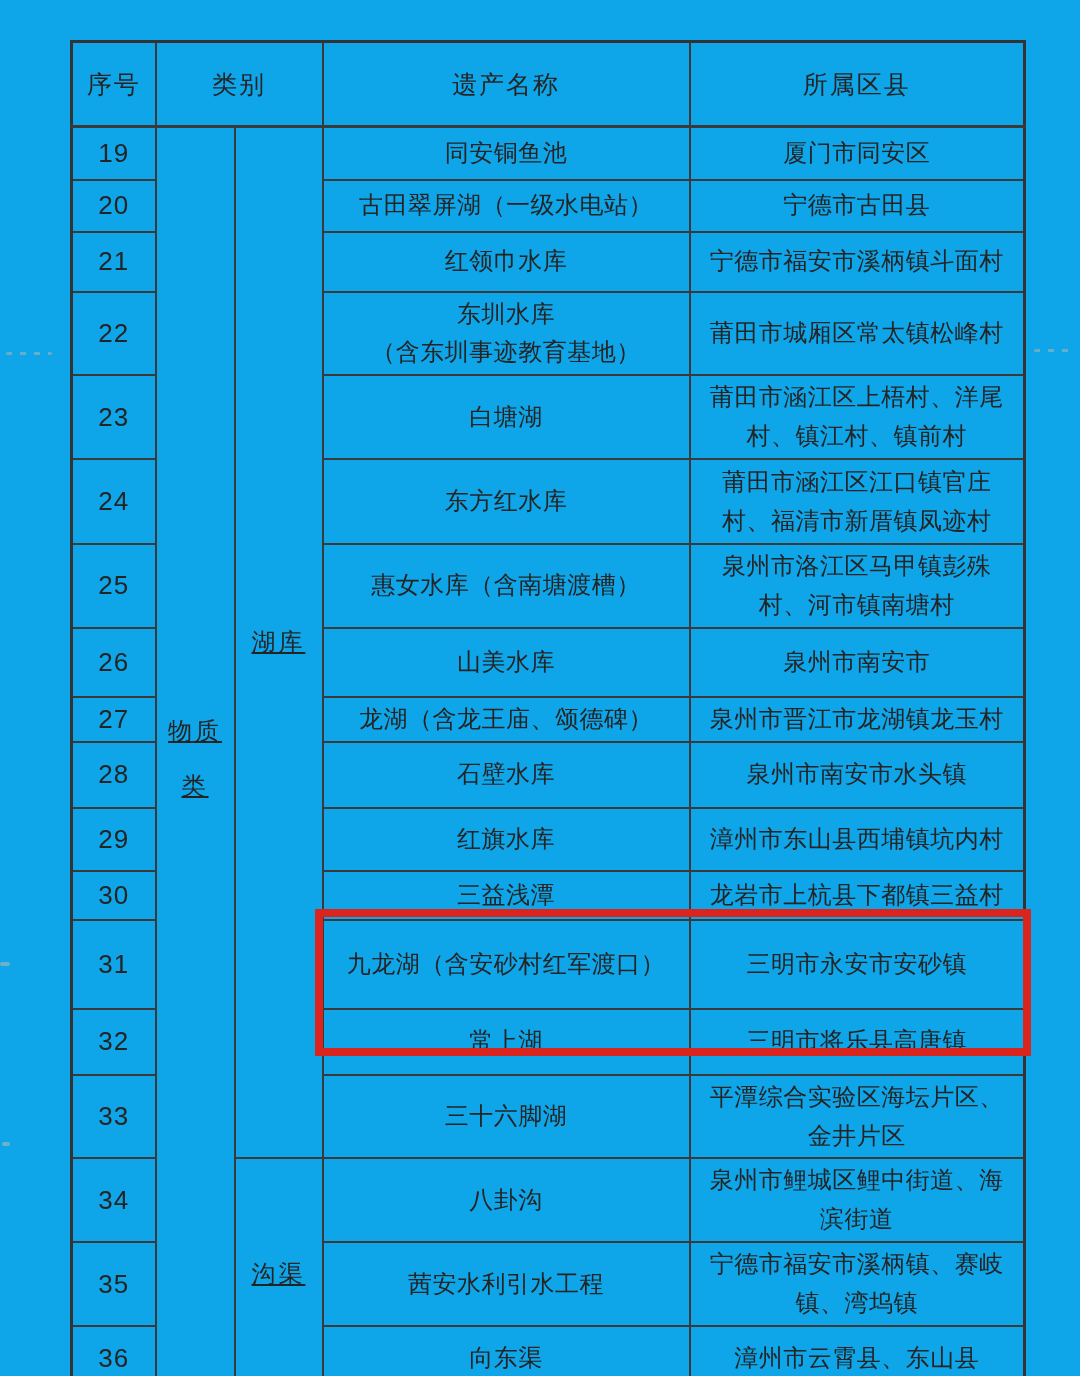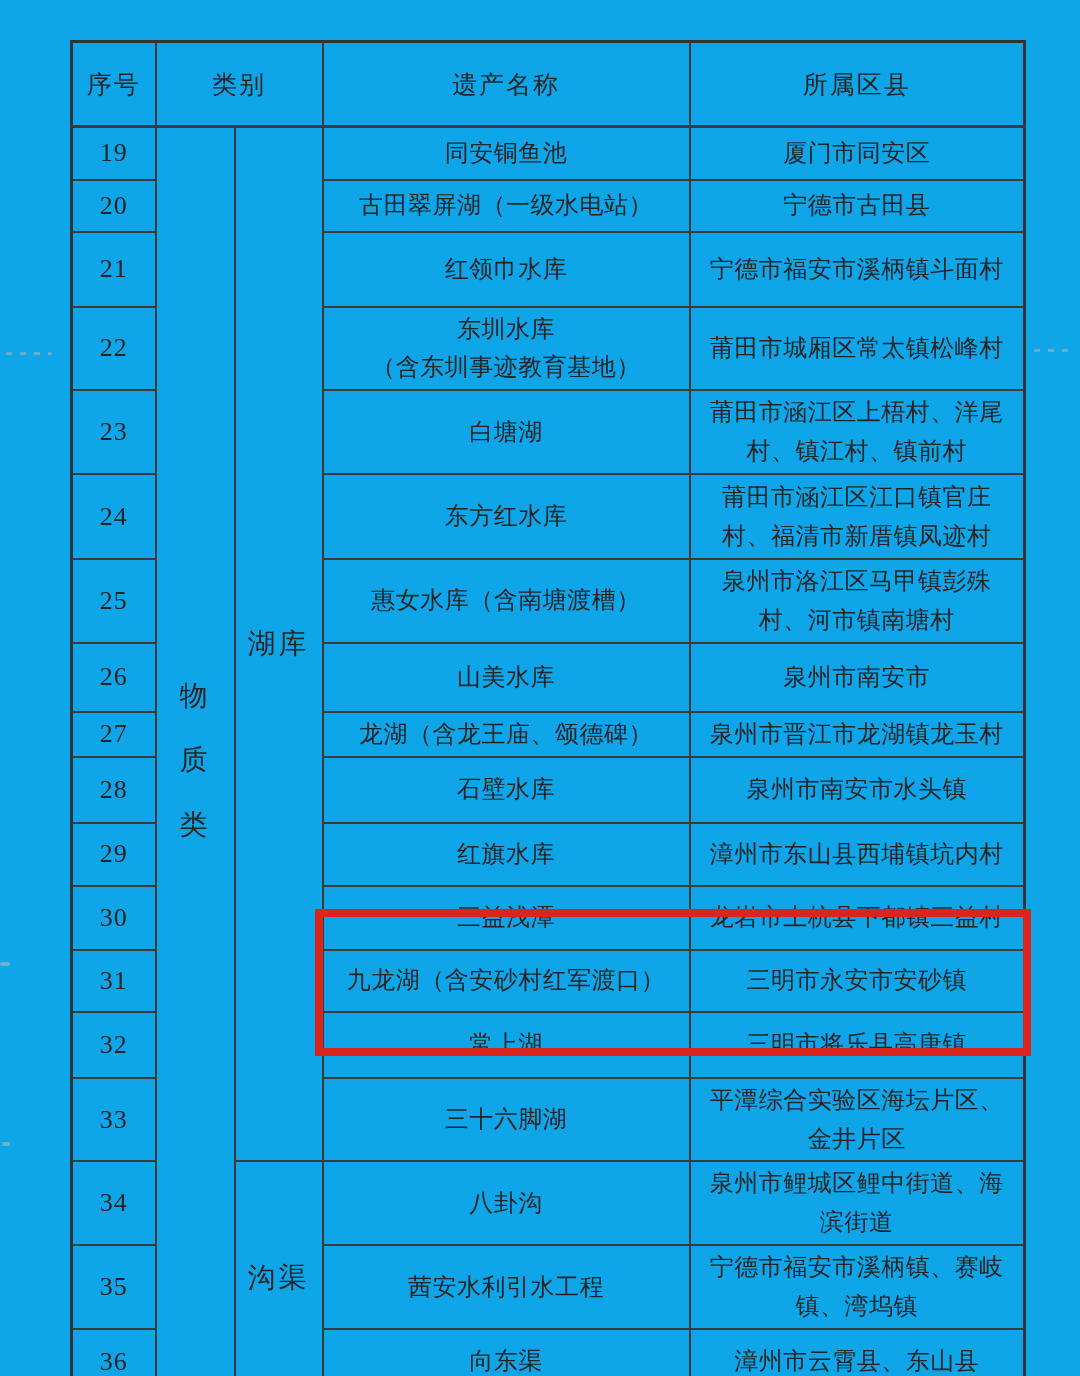--- a/index.html
+++ b/index.html
@@ -31,28 +31,29 @@
     overflow:hidden;
   }
   table.heritage{border:3px solid #333;}
   tr.header th{
     font-size:25px;
     letter-spacing:2px;
     border-bottom-width:3px;
   }
   td.no{
     font-size:26px;
-    font-family:Liberation Serif, serif;
+    font-family:Liberation Sans, sans-serif;
     letter-spacing:1px;
   }
   td.cat{
-    font-size:28px;
+    font-size:24px;
     letter-spacing:3px;
     line-height:2.3;
     padding:2px 4px;
+    text-decoration:underline;
   }
   td.name, td.county{
     font-size:24px;
     letter-spacing:0.5px;
     line-height:1.62;
     white-space:pre-line;
     margin-top:24px;
   }
   
   .red-box{
@@ -104,21 +105,21 @@
       <td class="cat" rowspan="18">物质类</td>
       <td class="cat" rowspan="15">湖库</td>
       <td class="name">同安铜鱼池</td>
       <td class="county">厦门市同安区</td>
     </tr>
     <tr style="height:52px">
       <td class="no">20</td>
       <td class="name">古田翠屏湖（一级水电站）</td>
       <td class="county">宁德市古田县</td>
     </tr>
-    <tr style="height:75px">
+    <tr style="height:60px">
       <td class="no">21</td>
       <td class="name">红领巾水库</td>
       <td class="county">宁德市福安市溪柄镇斗面村</td>
     </tr>
     <tr style="height:76px">
       <td class="no">22</td>
       <td class="name">东圳水库
 （含东圳事迹教育基地）</td>
       <td class="county">莆田市城厢区常太镇松峰村</td>
     </tr>
@@ -150,26 +151,26 @@
     <tr style="height:66px">
       <td class="no">28</td>
       <td class="name">石壁水库</td>
       <td class="county">泉州市南安市水头镇</td>
     </tr>
     <tr style="height:63px">
       <td class="no">29</td>
       <td class="name">红旗水库</td>
       <td class="county">漳州市东山县西埔镇坑内村</td>
     </tr>
-    <tr style="height:64px">
+    <tr style="height:49px">
       <td class="no">30</td>
       <td class="name">三益浅潭</td>
       <td class="county">龙岩市上杭县下都镇三益村</td>
     </tr>
-    <tr style="height:62px">
+    <tr style="height:89px">
       <td class="no">31</td>
       <td class="name">九龙湖（含安砂村红军渡口）</td>
       <td class="county">三明市永安市安砂镇</td>
     </tr>
     <tr style="height:66px">
       <td class="no">32</td>
       <td class="name">常上湖</td>
       <td class="county">三明市将乐县高唐镇</td>
     </tr>
     <tr style="height:73px">

